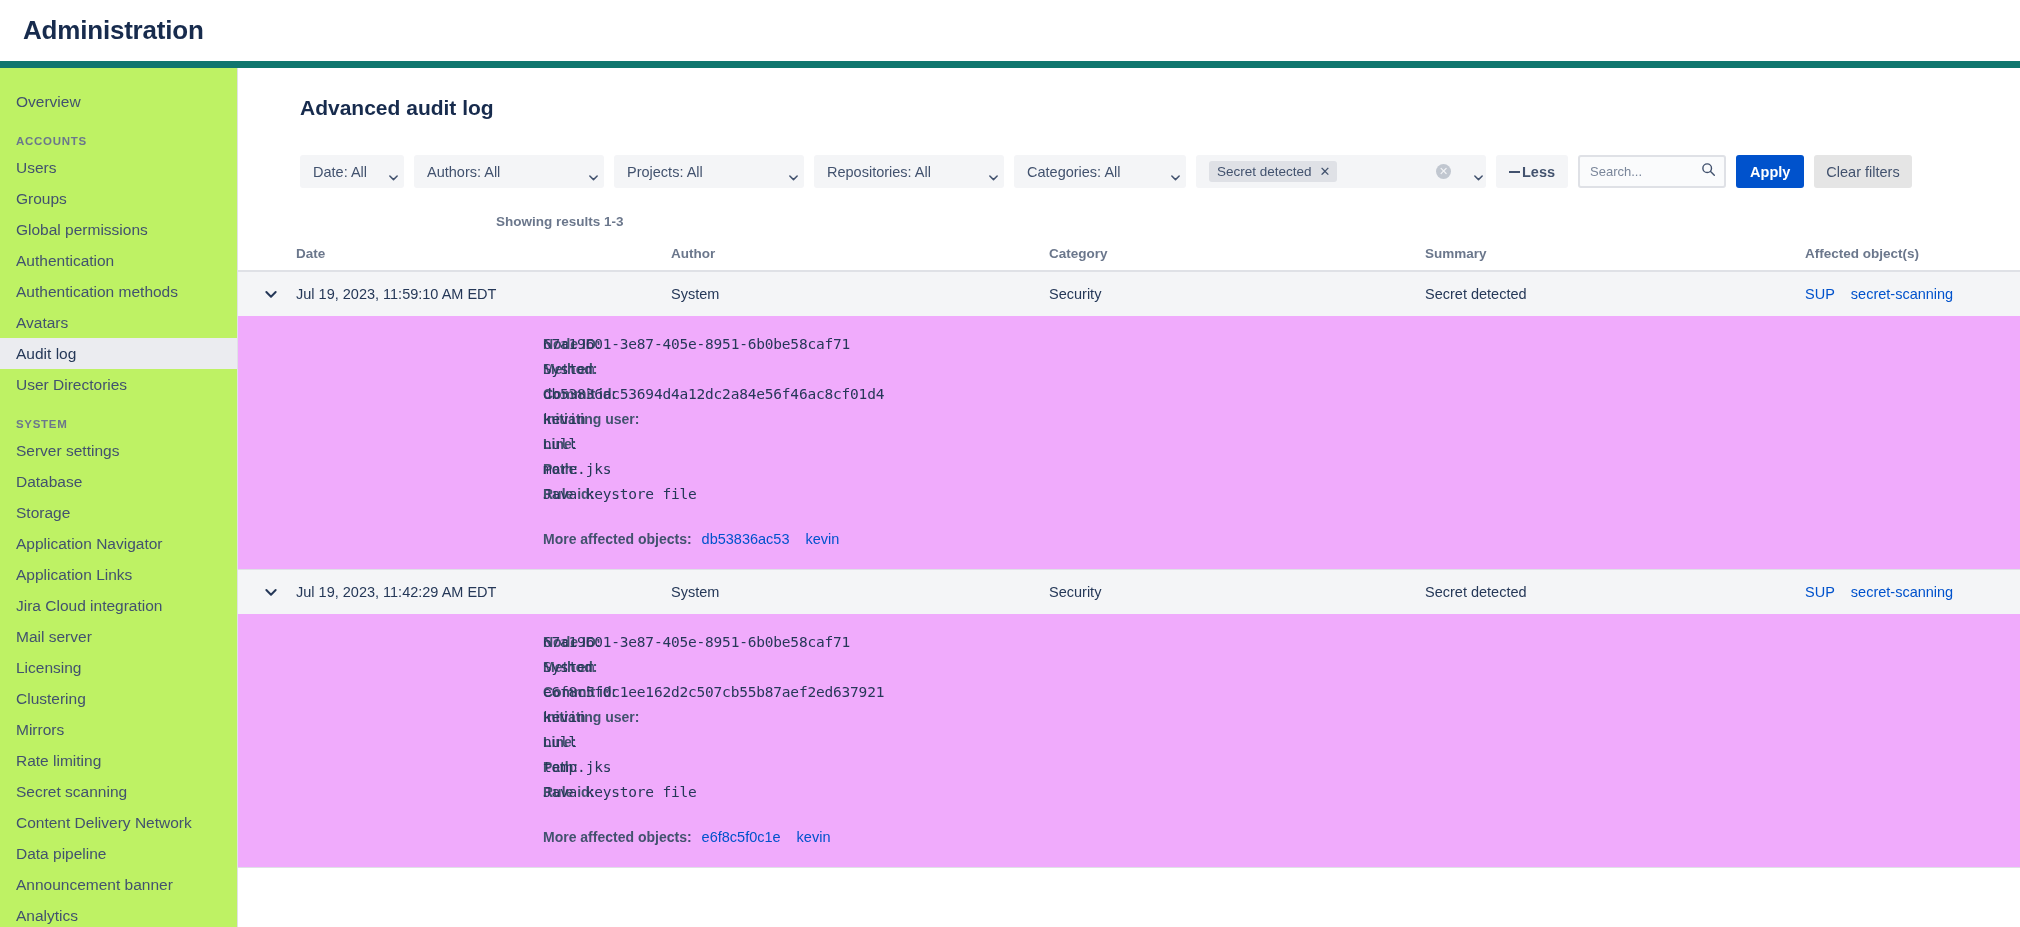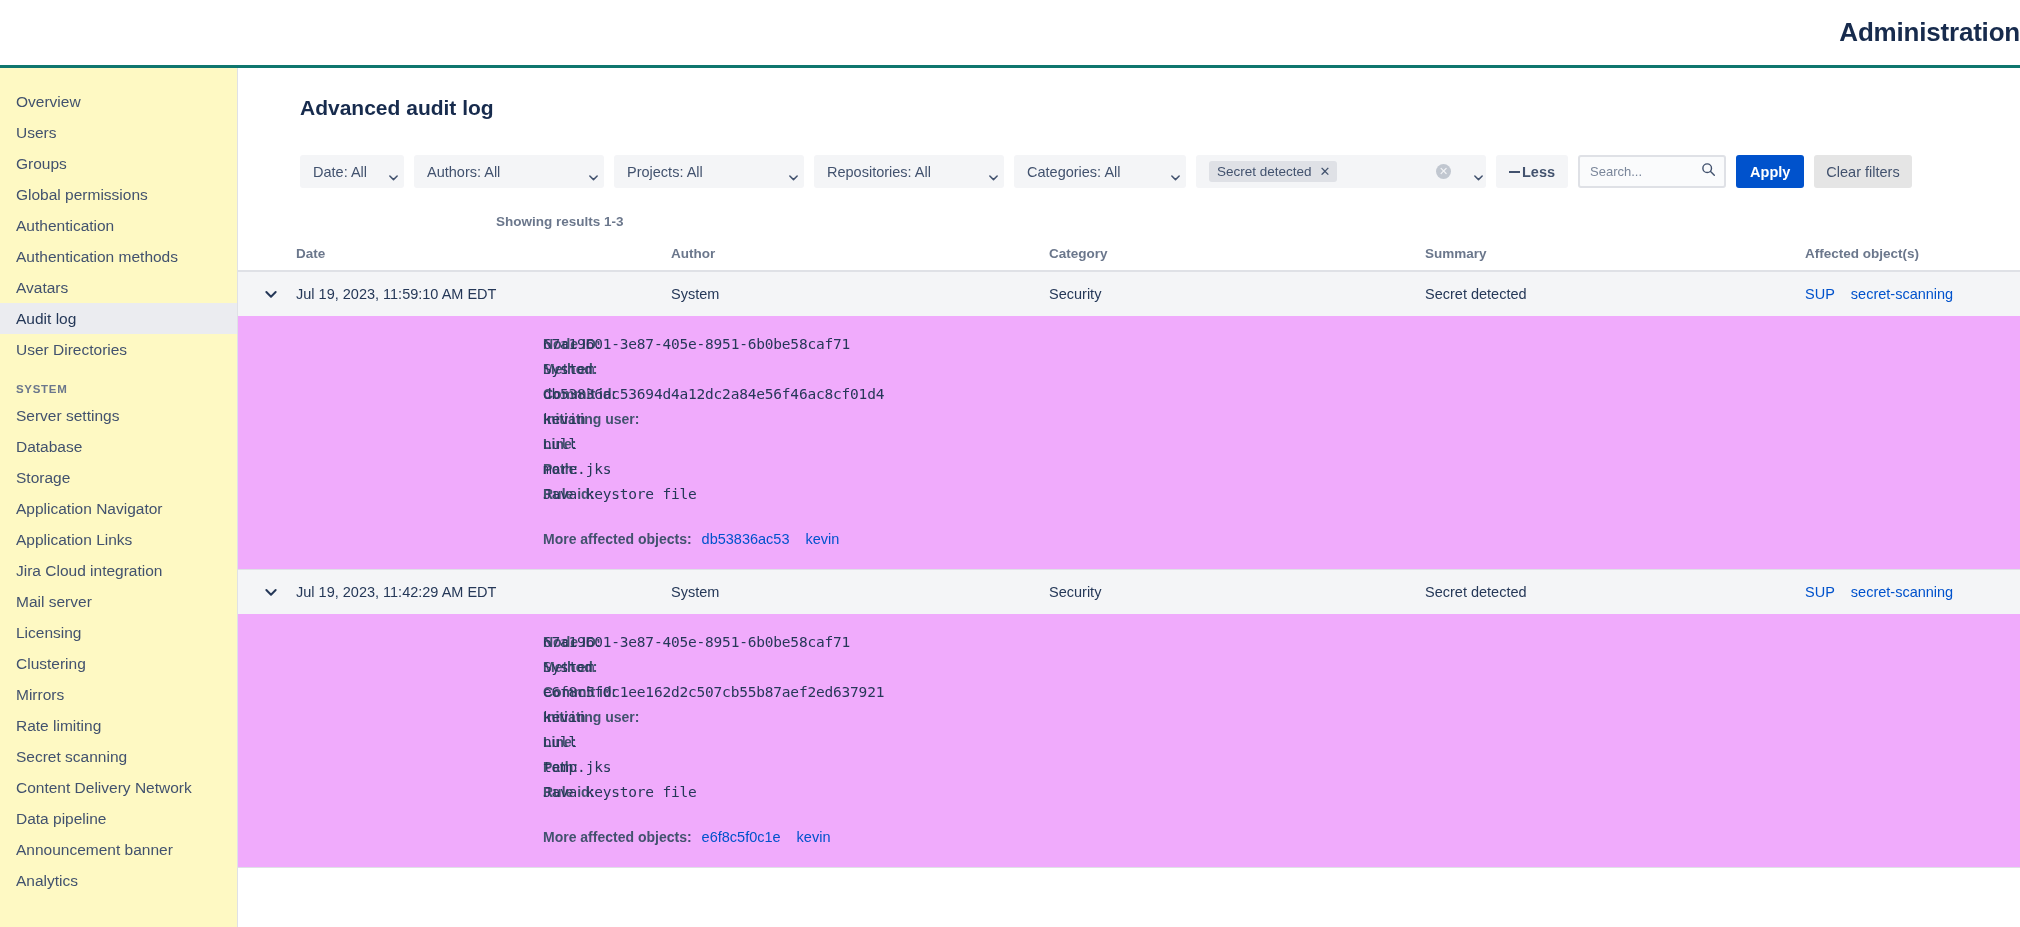--- a/index.html
+++ b/index.html
@@ -9,45 +9,44 @@
     overflow: hidden;
     background: #ffffff;
     font-family: "Liberation Sans", sans-serif;
     color: #253858;
   }
 
   
   .app-header {
     height: 68px;
     background: #ffffff;
-    border-bottom: 3px solid #0f766e;
+    border-bottom: 7px solid #0f766e;
     display: flex;
     align-items: center;
     padding-left: 23px;
-    justify-content: flex-end;
   }
   .app-title {
     font-size: 26px;
     font-weight: 600;
     color: #172b4d;
     letter-spacing: -0.2px;
   }
 
   
   .body-wrap {
     display: flex;
     height: 859px;
     align-items: stretch;
   }
 
   
   .sidebar {
     width: 238px;
     min-width: 238px;
-    background: #fef9c3;
+    background: #bef264;
     border-right: 1px solid #dfe1e6;
     padding-top: 18px;
     overflow: hidden;
   }
   .nav-item {
     display: block;
     font-size: 15.5px;
     color: #42526e;
     padding: 6px 18px 6px 16px;
     line-height: 19px;
@@ -325,20 +324,21 @@
 <body>
 
 <div class="app-header">
   <div class="app-title">Administration</div>
 </div>
 
 <div class="body-wrap">
 
   <nav class="sidebar" id="sidebar">
       <div class="nav-item">Overview</div>
+      <div class="nav-section">ACCOUNTS</div>
       <div class="nav-item">Users</div>
       <div class="nav-item">Groups</div>
       <div class="nav-item">Global permissions</div>
       <div class="nav-item">Authentication</div>
       <div class="nav-item">Authentication methods</div>
       <div class="nav-item">Avatars</div>
       <div class="nav-item selected">Audit log</div>
       <div class="nav-item">User Directories</div>
       <div class="nav-section">SYSTEM</div>
       <div class="nav-item">Server settings</div>

